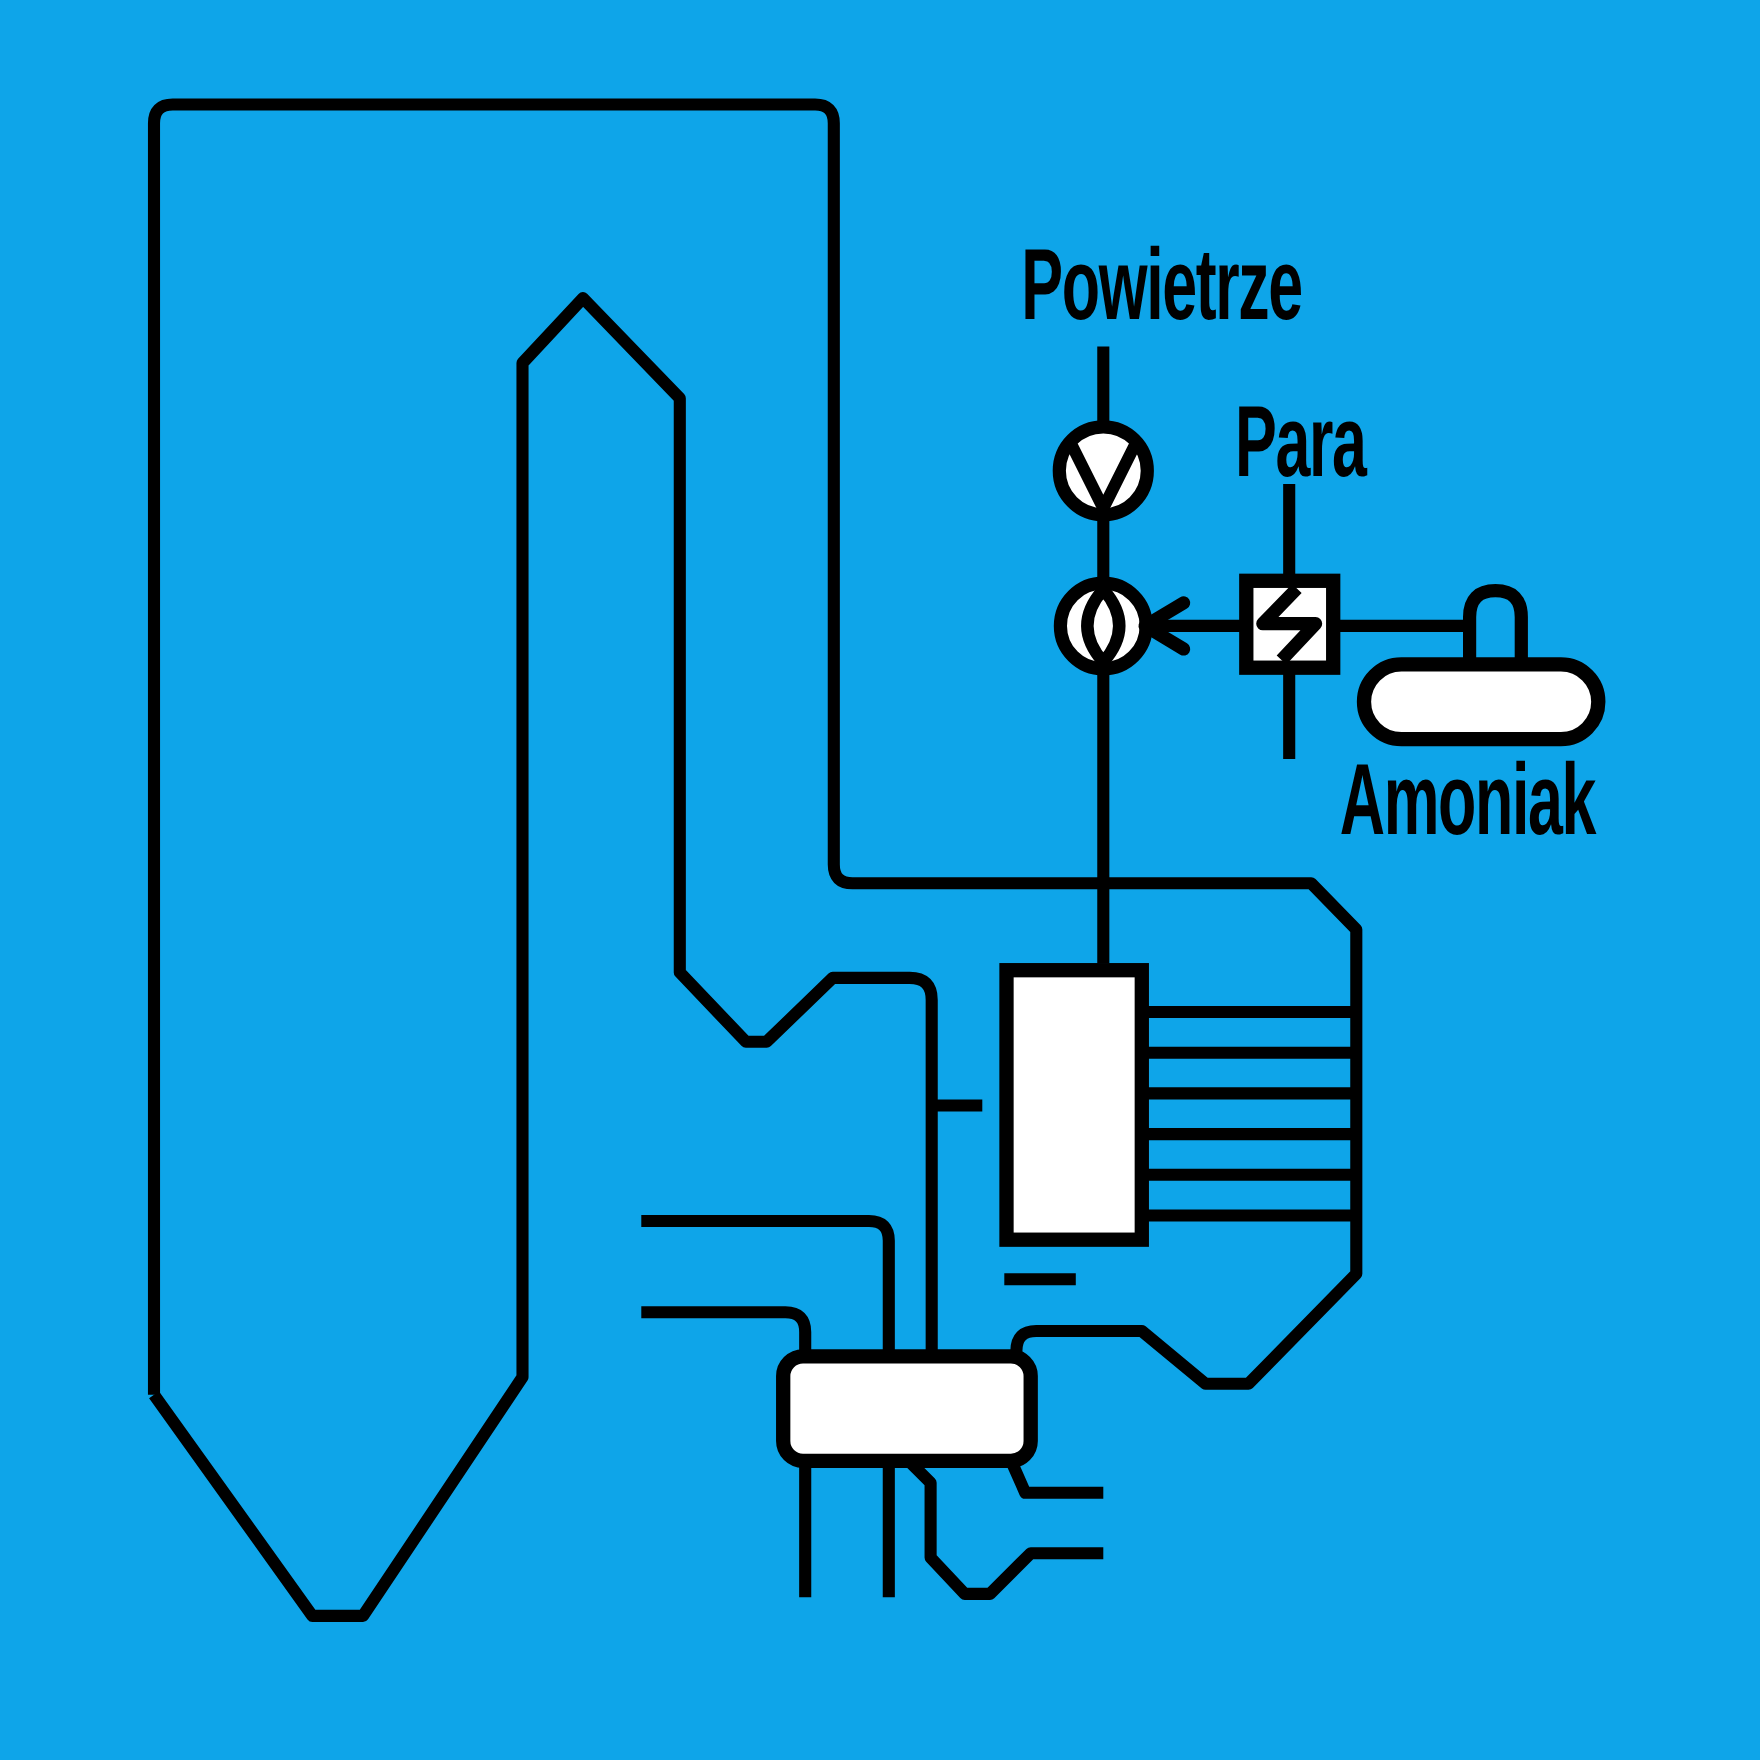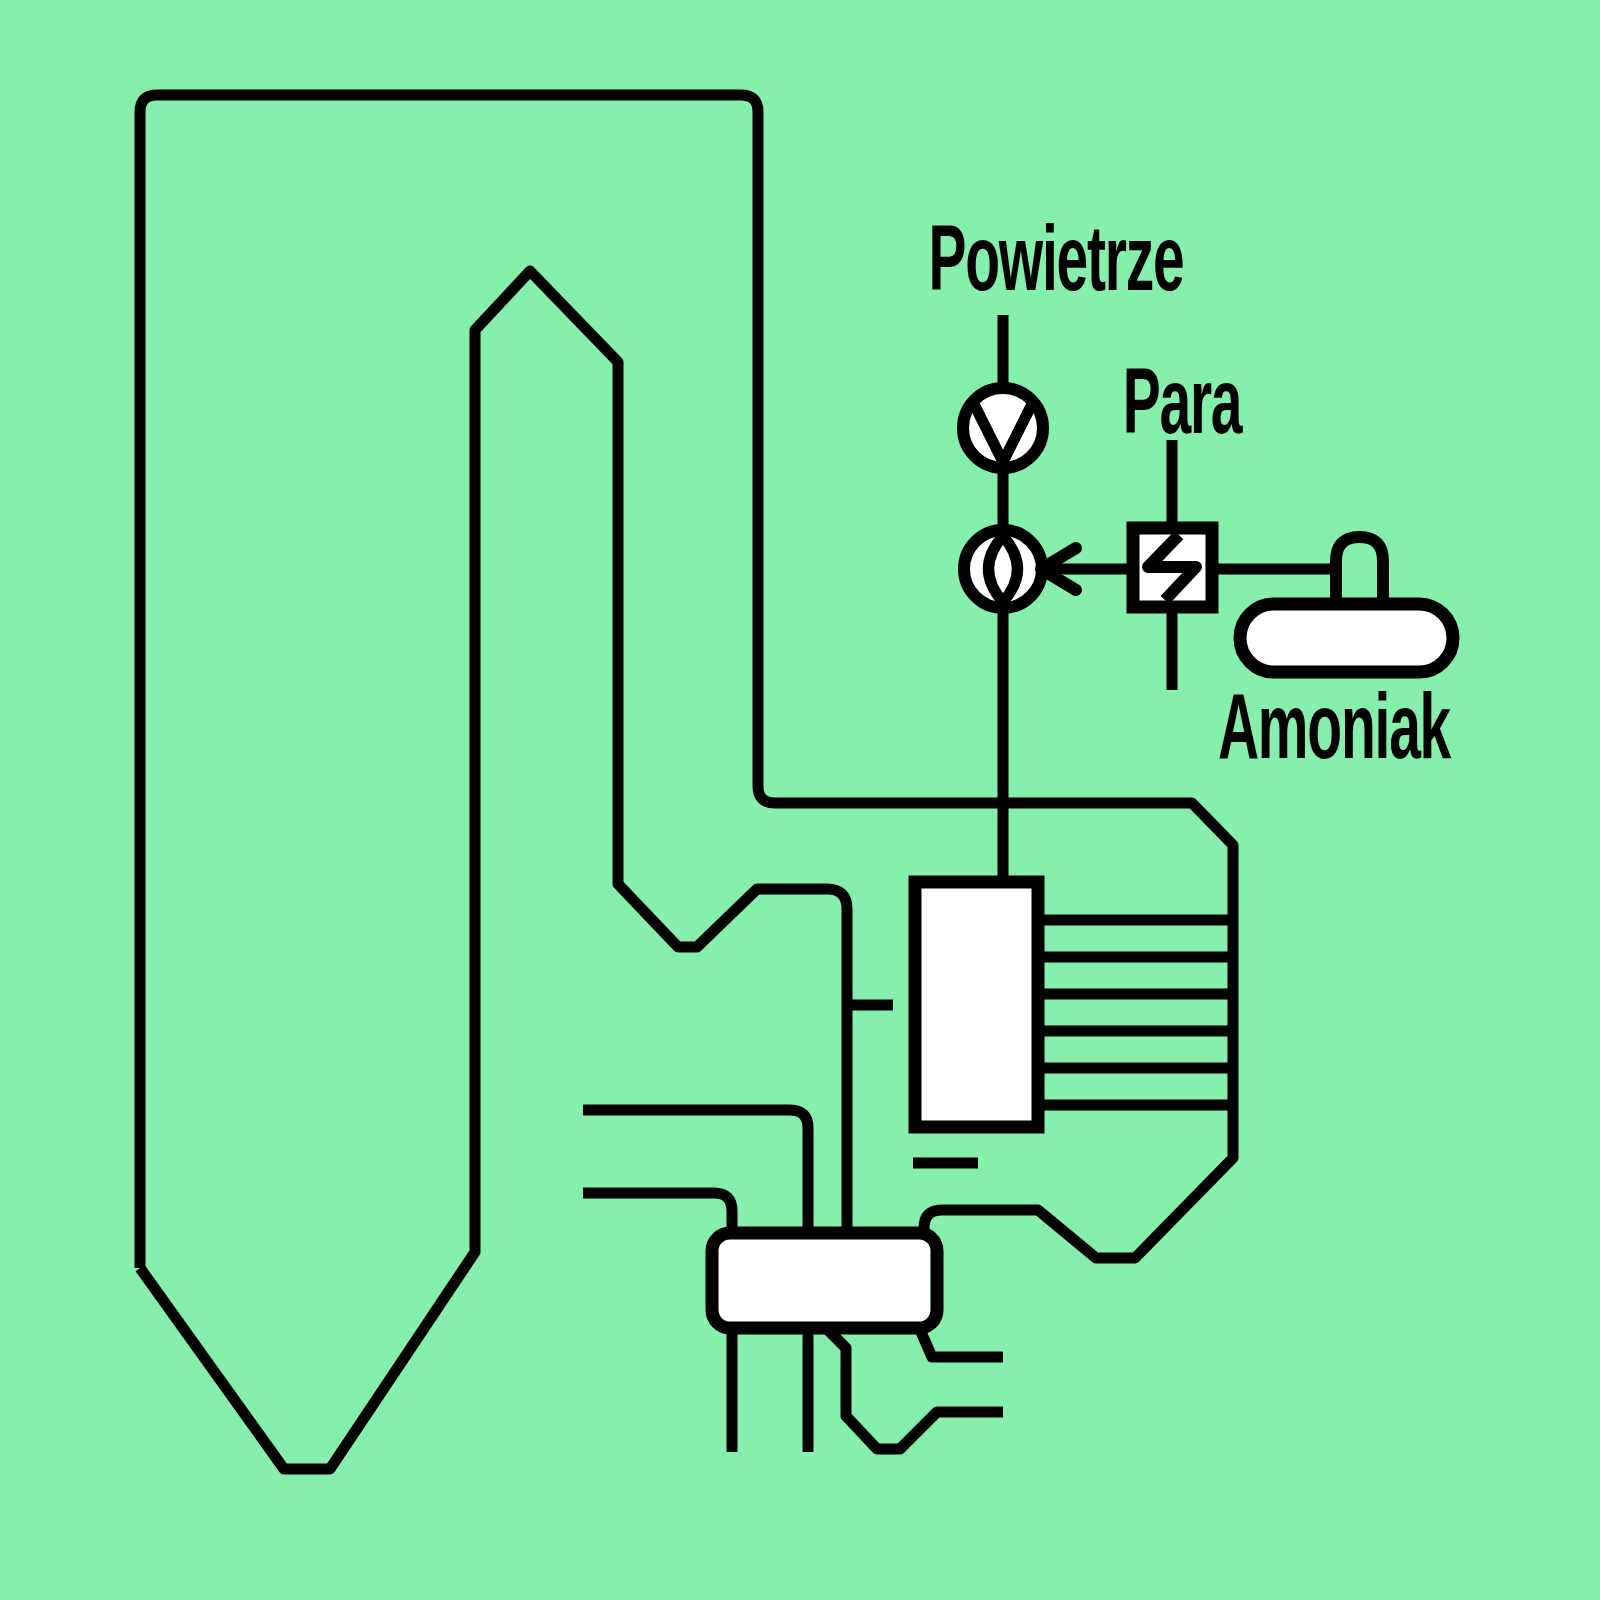--- a/index.html
+++ b/index.html
@@ -1,19 +1,19 @@
 <!DOCTYPE html>
 <html><head>
 <meta charset="utf-8">
 <style>
   html,body { margin:0; padding:0; background:#ffffff; }
   #canvas {
     position:relative;
     width:1600px; height:1600px;
-    background:#86efac;
+    background:#0ea5e9;
     overflow:hidden;
   }
   svg { display:block; }
   .lbl {
     font-family:"Liberation Sans", sans-serif;
     font-weight:700;
     font-size:92px;
     letter-spacing:-2px;
     fill:#000000;
   }

